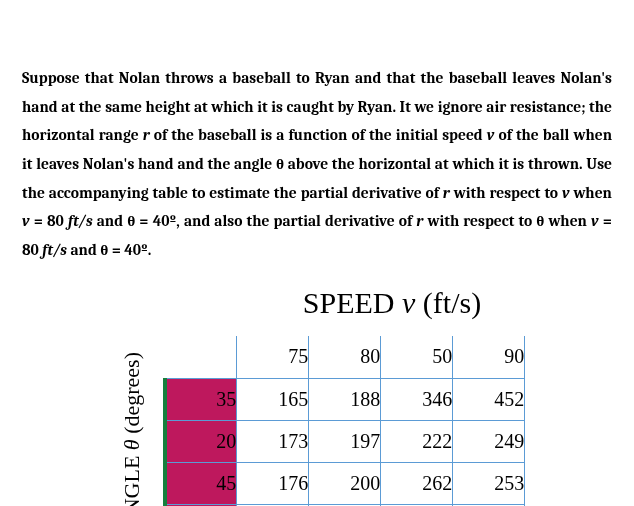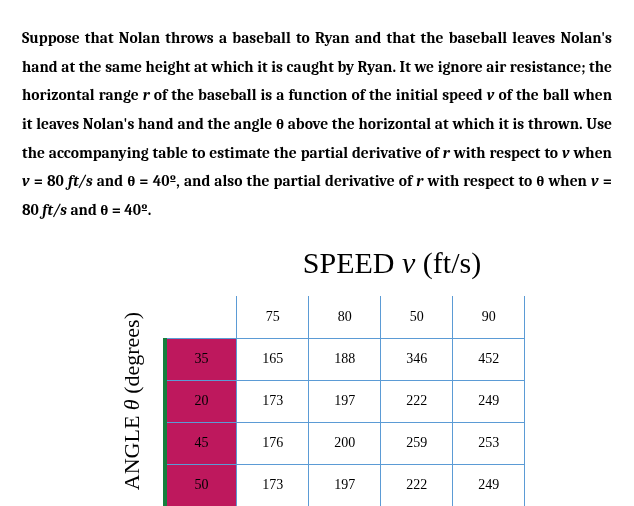--- a/index.html
+++ b/index.html
@@ -10,20 +10,21 @@
       width:634px;
       height:506px;
       padding:24px 22px 0 22px;
       font-size:15.5px;
       line-height:1.85;
     }
     .problem {
       font-weight:700;
       text-align:justify;
       margin-bottom:10px;
+      margin-top:40px;
     }
     .problem .ital { font-style:italic; font-weight:700; }
     .speed-label {
       font-family:'Times New Roman', Times, serif;
       font-weight:400;
       font-size:30px;
       text-align:center;
       margin-left:150px;
       margin-bottom:6px;
     }
@@ -40,24 +41,24 @@
       font-size:22px;
       margin-right:10px;
       white-space:nowrap;
     }
     .angle-label .theta { font-style:italic; }
     table { border-collapse:collapse; }
     td {
       border:1px solid #5b9bd5;
       width:72px;
       height:42px;
-      text-align:center;
+      text-align:right;
       vertical-align:middle;
       font-family:'Times New Roman', Times, serif;
-      font-size:14px;
+      font-size:20px;
       background:#fff;
     }
     td.col-head { background:#be185d; border-left:4px solid #15803d; }
     td.corner { border:none; background:transparent; }
     tr.header-row td { border-top:none; }
     tr.header-row td.corner { border:none; }
   </style>
 </head>
 <body>
 
@@ -93,21 +94,21 @@
       <td class="col-head">20</td>
       <td>173</td>
       <td>197</td>
       <td>222</td>
       <td>249</td>
     </tr>
     <tr>
       <td class="col-head">45</td>
       <td>176</td>
       <td>200</td>
-      <td>259</td>
+      <td>262</td>
       <td>253</td>
     </tr>
     <tr>
       <td class="col-head">50</td>
       <td>173</td>
       <td>197</td>
       <td>222</td>
       <td>249</td>
     </tr>
   </tbody>

